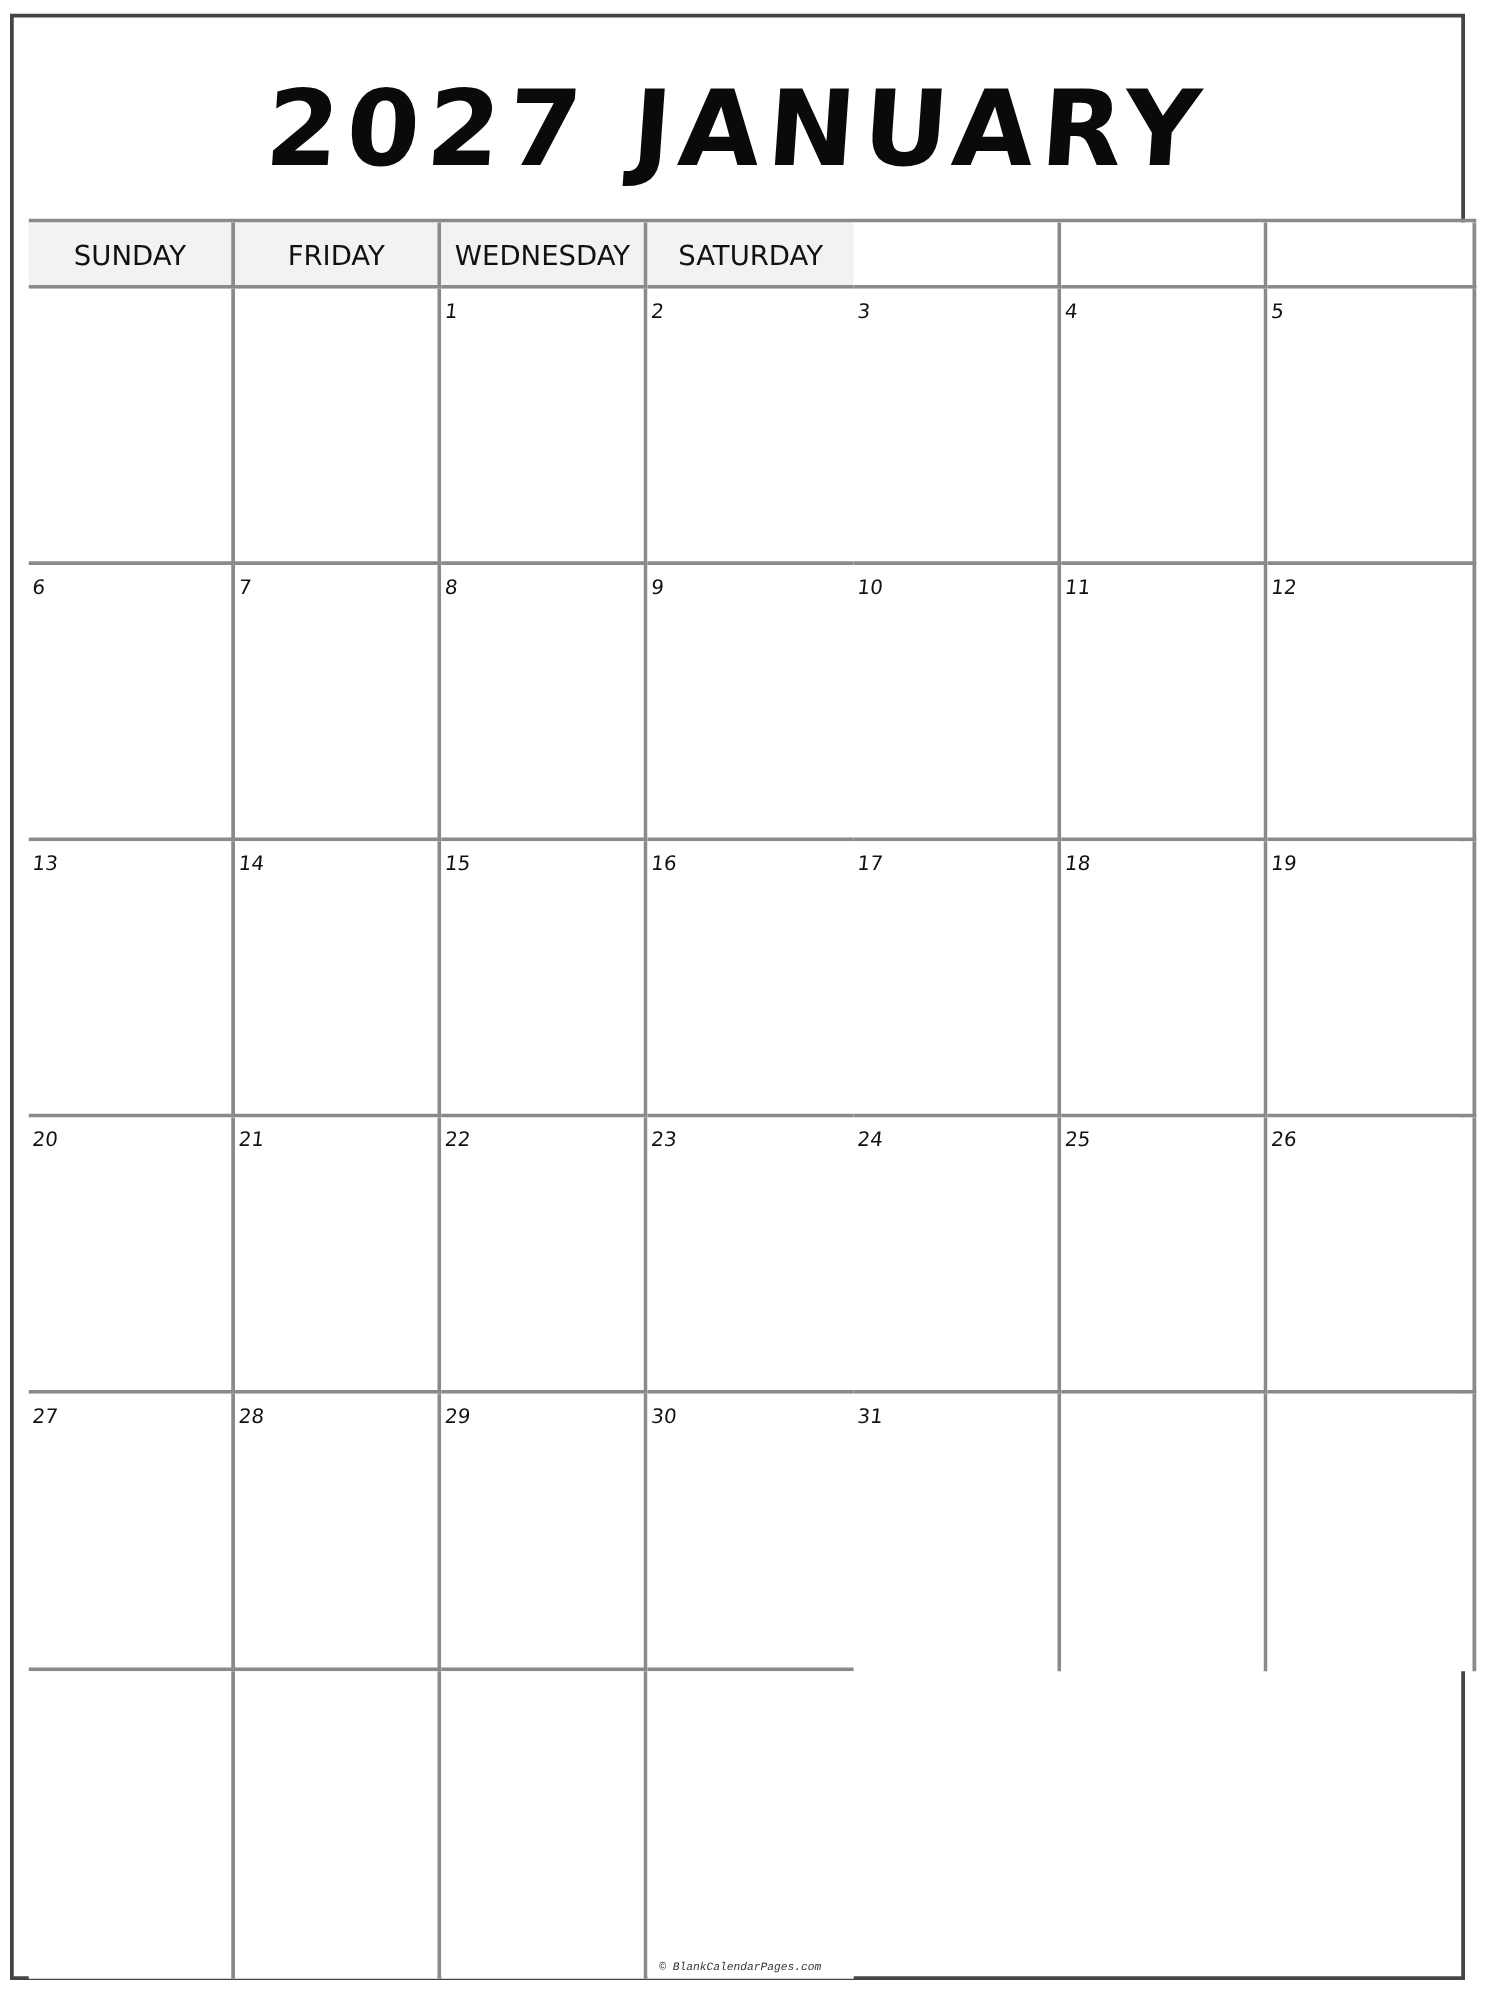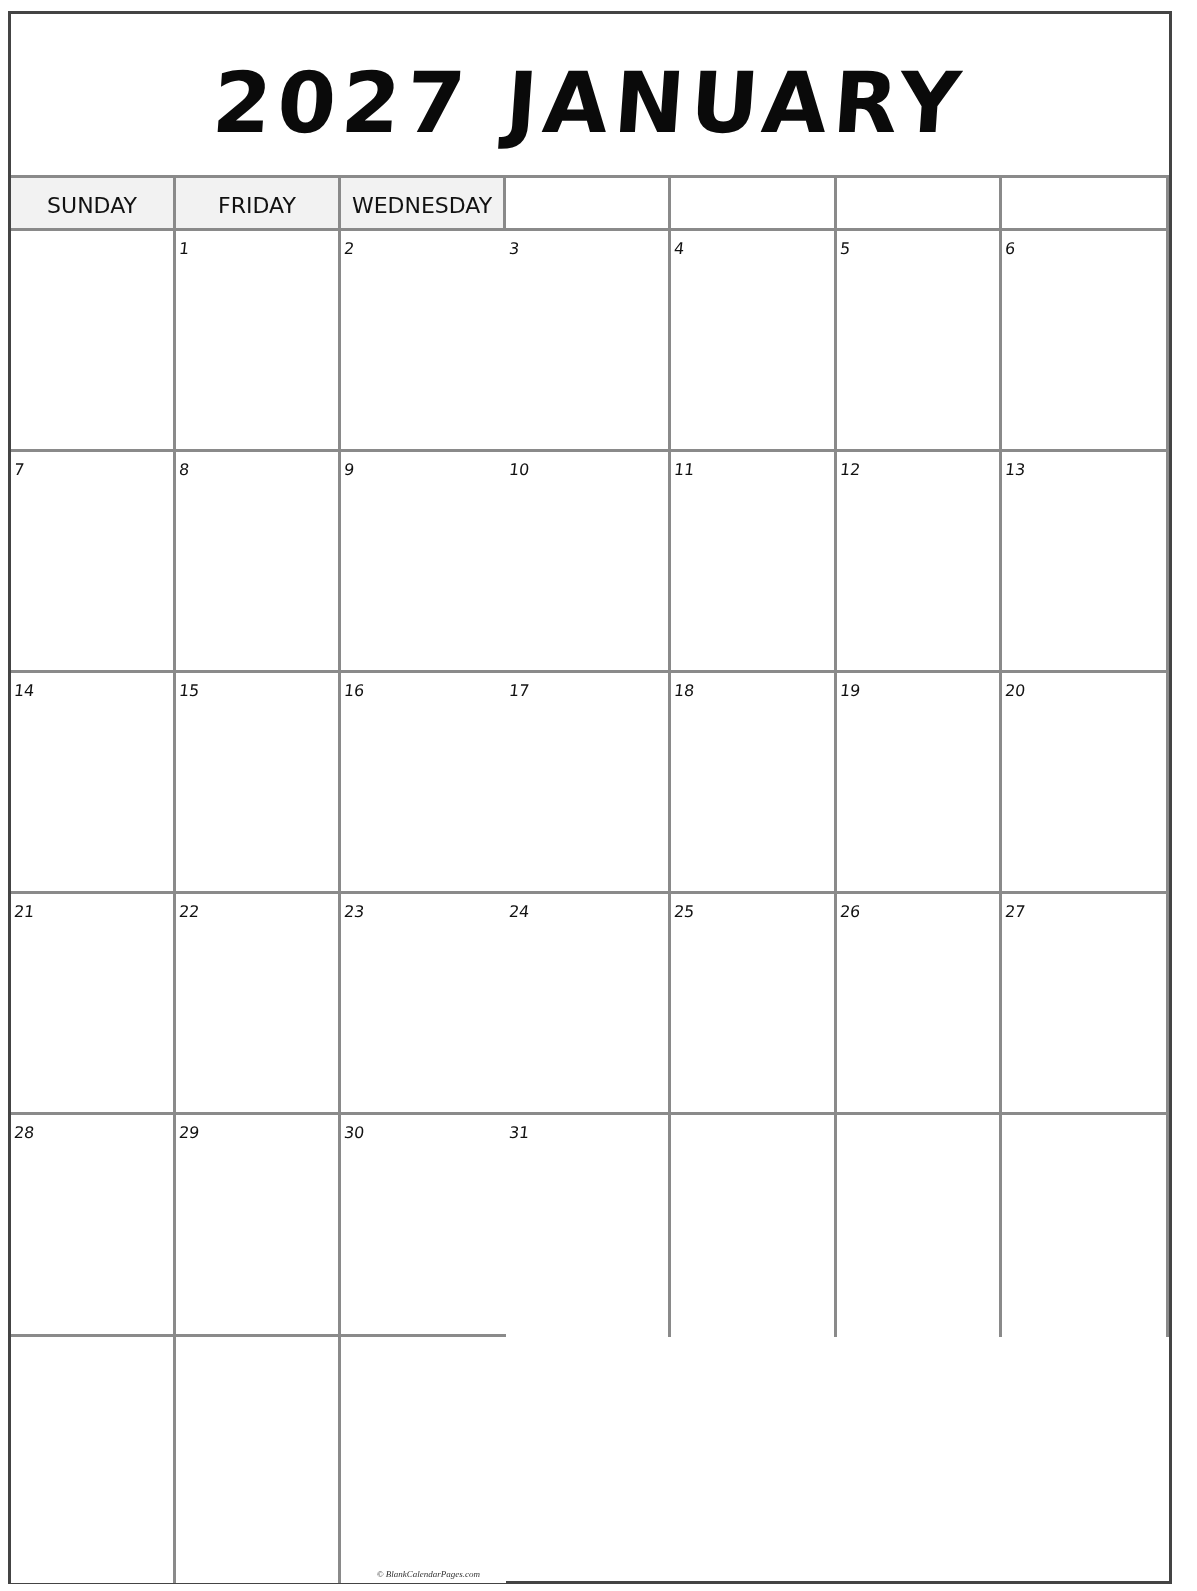--- a/index.html
+++ b/index.html
@@ -11,21 +11,21 @@
     .title-area {
       position: absolute; left: 0; top: 0; width: 100%; height: 161px;
       display: flex; align-items: center; justify-content: center;
     }
     .title {
       font-family: "DejaVu Sans", sans-serif; font-weight: bold;
       font-size: 84px; letter-spacing: 6px; color: #0a0a0a;
       transform: translateY(8px) skewX(-4deg);
     }
     .grid {
-      position: absolute; left: 0; top: 161px; width: 1158px;
+      position: absolute; left: 12px; top: 161px; width: 1158px;
       display: grid;
       grid-template-columns: 165px 165px 165px 165px 166px 165px 167px;
       grid-template-rows: 53px 221px 221px 221px 221px 222px 246px;
       border-top: 3px solid #8a8a8a;
     }
     .dow {
       background: #f2f2f2; border-right: 3px solid #8a8a8a; border-bottom: 3px solid #8a8a8a;
       display: flex; align-items: center; justify-content: center;
       font-family: "DejaVu Sans", sans-serif; font-size: 22px; color: #111;
       box-sizing: border-box; padding-top: 4px;
@@ -37,35 +37,36 @@
     }
     .cell.last { border-right: none; }
     .cell.bottom { border-bottom: none; }
     .num {
       position: absolute; left: 3px; top: 8px;
       font-family: "DejaVu Sans", sans-serif; font-size: 16px; color: #111;
       transform: skewX(-6deg);
     }
     .watermark {
       position: absolute; right: 26px; bottom: 4px;
-      font-family: Liberation Serif, serif; font-style: italic; font-size: 9px; color: #333;
+      font-family: Liberation Mono, monospace; font-style: italic; font-size: 9px; color: #333;
     }
   </style>
 </head>
 <body>
 
 <div class="frame">
   <div class="title-area">
     <div class="title">2027 JANUARY</div>
   </div>
 
   <div class="grid" id="grid">
     <div class="dow">SUNDAY</div>
     <div class="dow">FRIDAY</div>
     <div class="dow">WEDNESDAY</div>
+    <div class="dow last">SATURDAY</div>
 
     <div class="cell">
         <span class="num"></span>
       </div>
     <div class="cell">
         <span class="num"></span>
       </div>
     <div class="cell">
         <span class="num"></span>
       </div>

